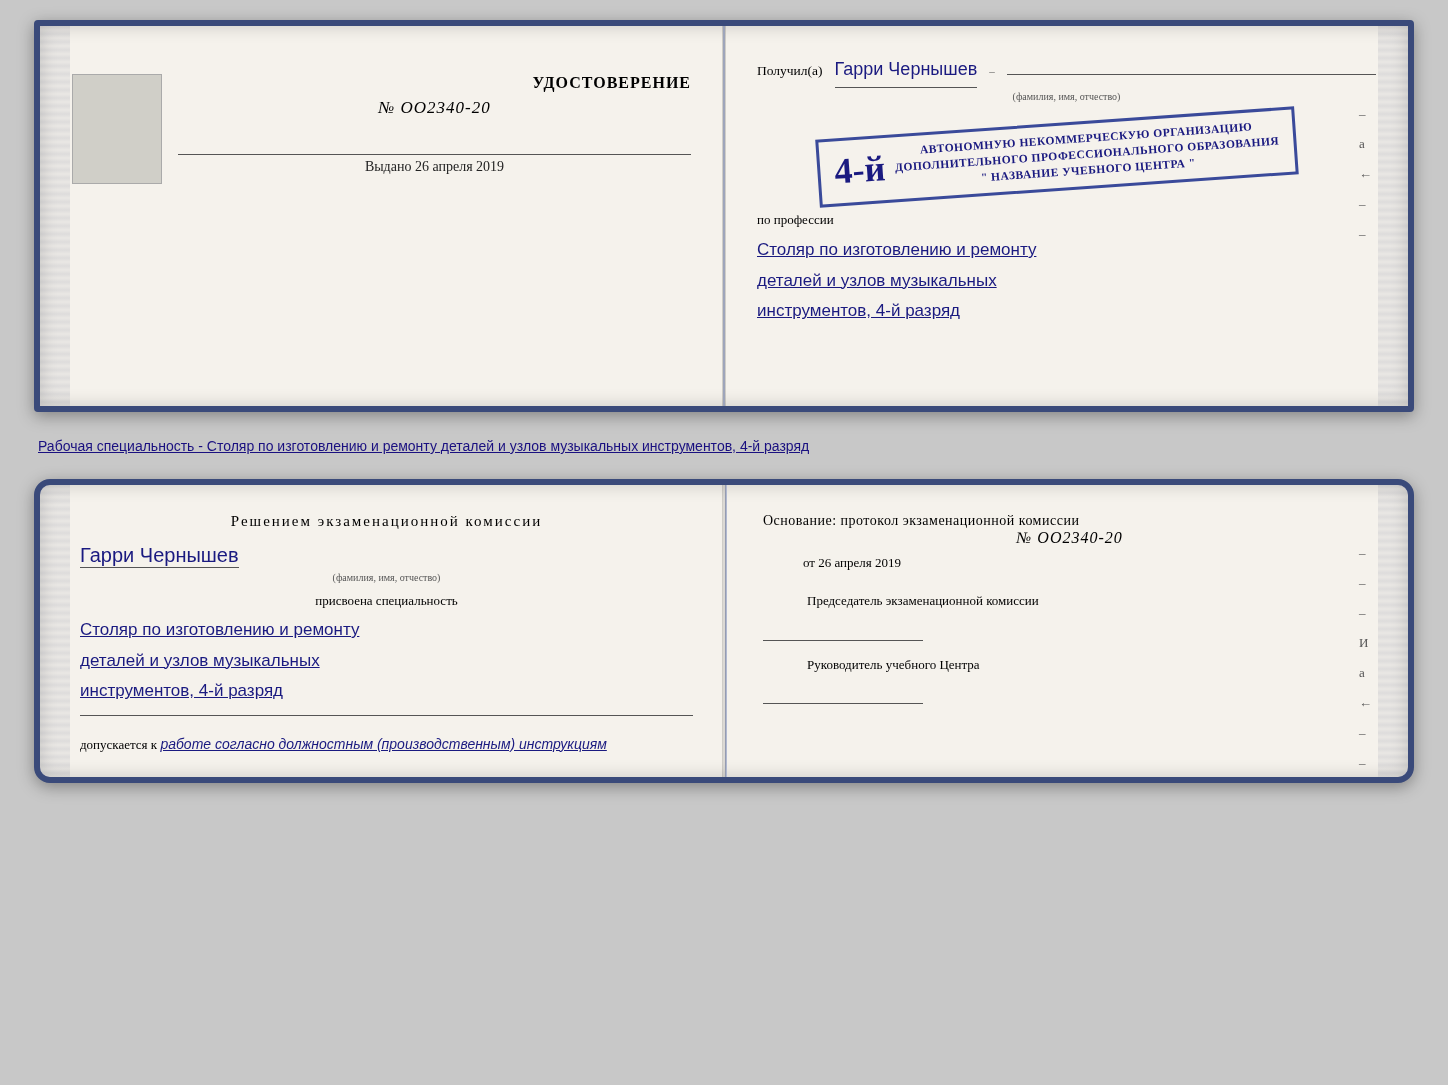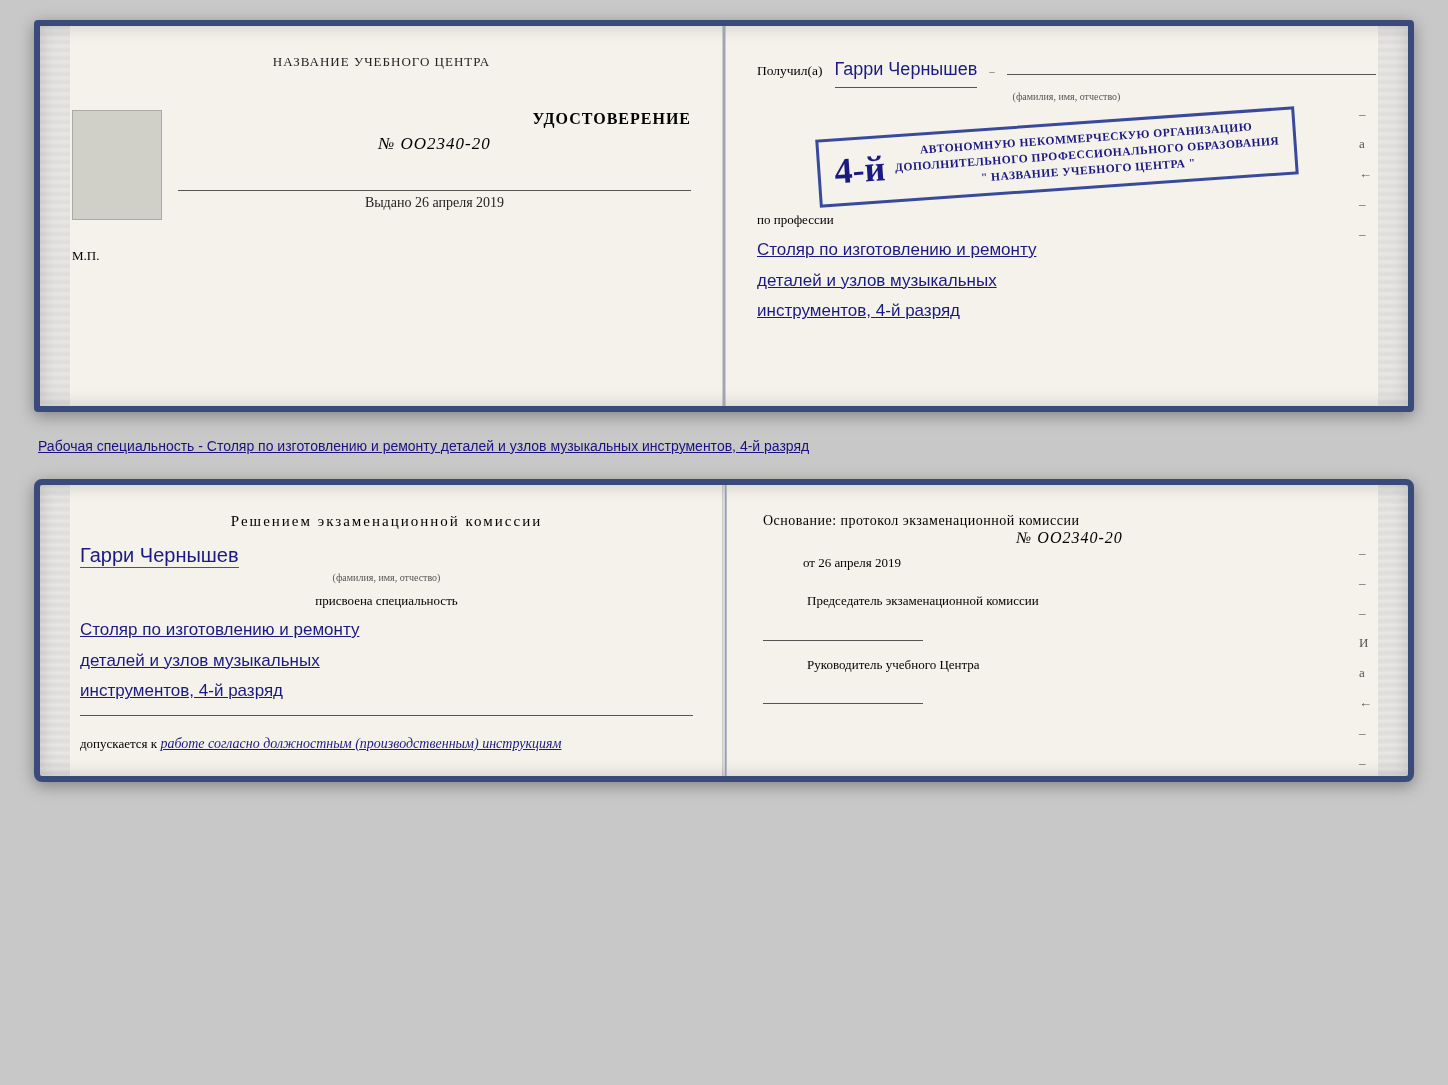--- a/index.html
+++ b/index.html
@@ -217,21 +217,21 @@
       font-family: Arial, sans-serif;
       line-height: 1.5;
     }
 
     
     .bottom-spread {
       display: flex;
       width: 1380px;
       background: #f5f2ec;
       border: 6px solid #3a4a7a;
-      border-radius: 8px;
+      border-radius: 16px;
       box-shadow: inset 0 0 18px rgba(0,0,0,0.18), 0 4px 16px rgba(0,0,0,0.35);
       position: relative;
       overflow: hidden;
       justify-content: center;
     }
 
     .bottom-spread::after {
       content: '';
       position: absolute;
       left: 50%;
@@ -311,21 +311,21 @@
       text-align: center;
       margin-bottom: 6px;
     }
 
     .dopuskaetsya-text {
       font-size: 13px;
       margin-top: 20px;
     }
 
     .italic-handwritten {
-      font-family: Liberation Serif, serif;
+      font-family: Liberation Sans, sans-serif;
       font-style: italic;
       font-size: 14px;
       color: #1a1a80;
       text-decoration: underline;
     }
 
     .osnovanie-text {
       font-size: 14px;
       letter-spacing: 0.5px;
       font-family: Liberation Serif, serif;
@@ -374,38 +374,34 @@
       font-size: 13px;
       color: #555;
     }
   </style>
 </head>
 <body>
 
 <div class="document-spread">
 
   <div class="page page-left">
-    <div class="title-header">НАЗВАНИЕ УЧЕБНОГО ЦЕНТРА</div>
 
     <div class="left-middle-section">
       <div class="photo-area"></div>
       <div class="udostoverenie-block">
         <div class="udostoverenie-label">УДОСТОВЕРЕНИЕ</div>
         <div class="number-text">№ OO2340-20</div>
 
         <div class="vydano-line">
           <span>Выдано</span>
           <span>26 апреля 2019</span>
         </div>
       </div>
     </div>
 
-    <div class="mp-line">
-      <span>М.П.</span>
-    </div>
   </div>
 
   <div class="page page-right" style="position:relative;">
     <div class="right-page-content">
 
       <div class="recipient-line">
         <span>Получил(а)</span>
         <span class="handwritten">Гарри Чернышев</span>
         <span style="font-size:11px;color:#555;"> – </span>
         <div style="flex:1; border-bottom:1px solid #555; margin-bottom:4px;"></div>

